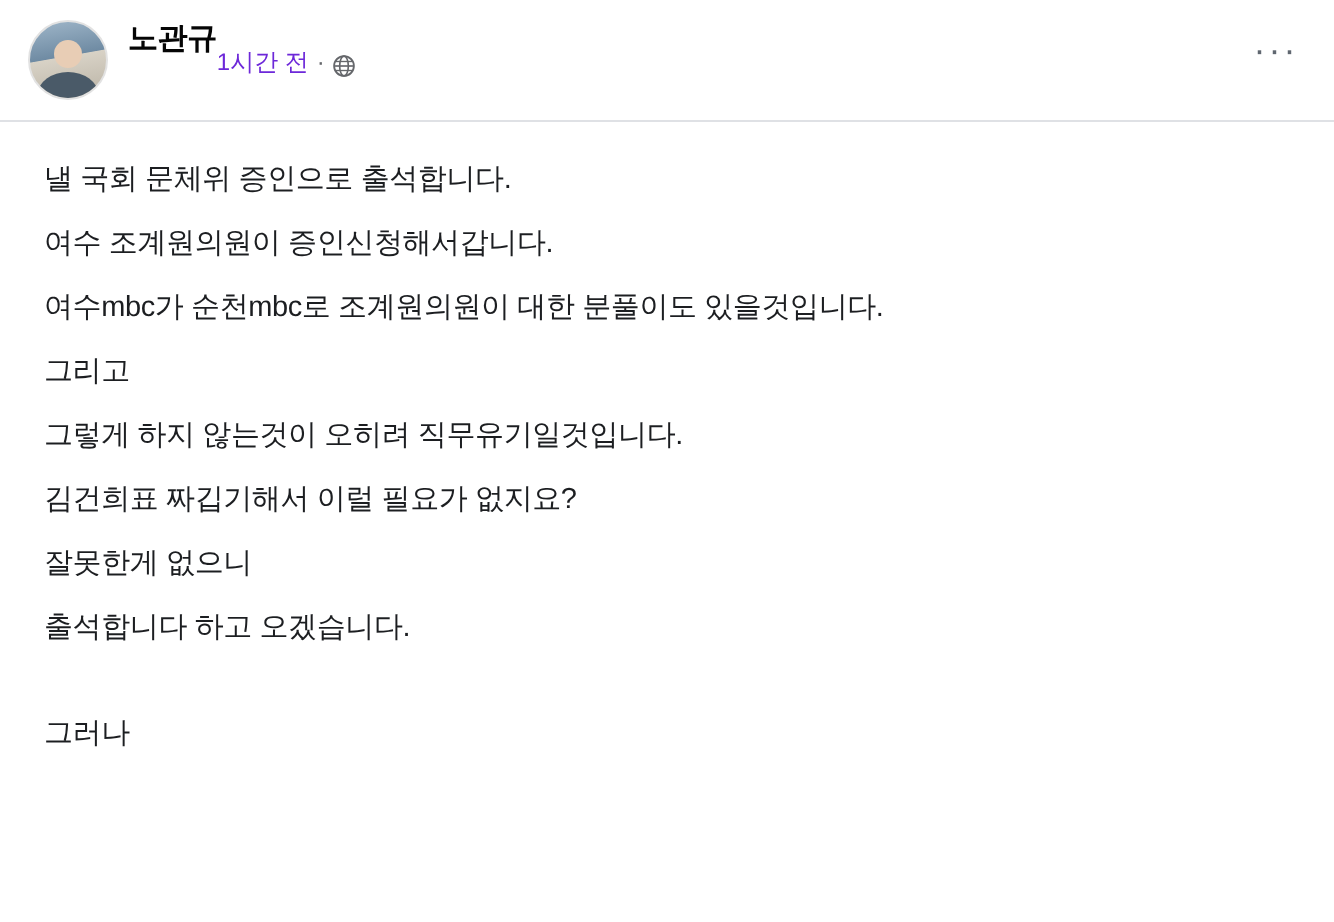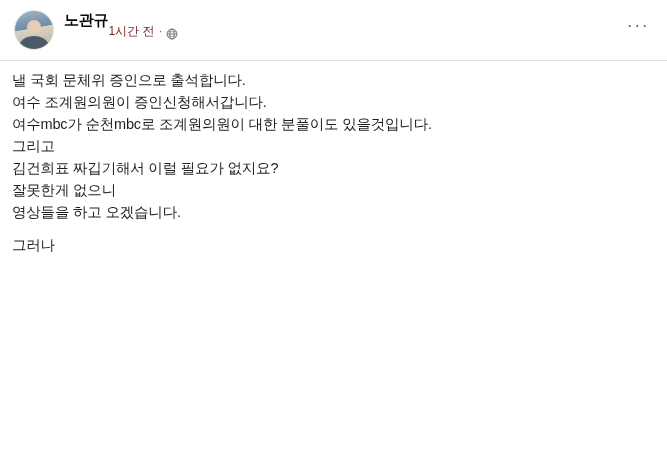--- a/index.html
+++ b/index.html
@@ -71,21 +71,21 @@
     letter-spacing: -0.2px;
   }
   .meta-row {
     display: flex;
     align-items: center;
     margin-top: 2px;
     gap: 4px;
   }
   .timestamp {
     font-size: 12px;
-    color: #7f1d1d;
+    color: #6d28d9;
     line-height: 15px;
   }
   .meta-dot {
     font-size: 12px;
     color: #65676b;
     line-height: 15px;
   }
   .globe-icon {
     width: 12px;
     height: 12px;
@@ -120,21 +120,21 @@
   .post-body {
     padding: 8px 12px 10px 12px;
   }
   .post-line {
     font-size: 14.5px;
     line-height: 22px;
     color: #1c1e21;
     letter-spacing: -0.2px;
     white-space: pre-wrap;
     word-break: break-all;
-    margin: 0;
+    margin: 10px;
   }
   .post-line.blank {
     height: 11px;
     line-height: 11px;
   }
 </style>
 </head>
 <body>
 
 <div class="page">
@@ -163,21 +163,22 @@
     <div class="more-btn">···</div>
   </div>
 
   <div class="divider"></div>
 
   <div class="post-body">
     <p class="post-line">낼 국회 문체위 증인으로 출석합니다.</p>
     <p class="post-line">여수 조계원의원이 증인신청해서갑니다.</p>
     <p class="post-line">여수mbc가 순천mbc로 조계원의원이 대한 분풀이도 있을것입니다.</p>
     <p class="post-line">그리고</p>
+    <p class="post-line">그렇게 하지 않는것이 오히려 직무유기일것입니다.</p>
     <p class="post-line">김건희표 짜깁기해서 이럴 필요가 없지요?</p>
     <p class="post-line">잘못한게 없으니</p>
-    <p class="post-line">영상들을 하고 오겠습니다.</p>
+    <p class="post-line">출석합니다 하고 오겠습니다.</p>
     <p class="post-line blank"></p>
     <p class="post-line">그러나</p>
 
   </div>
 
 </div>
 
 </body></html>

